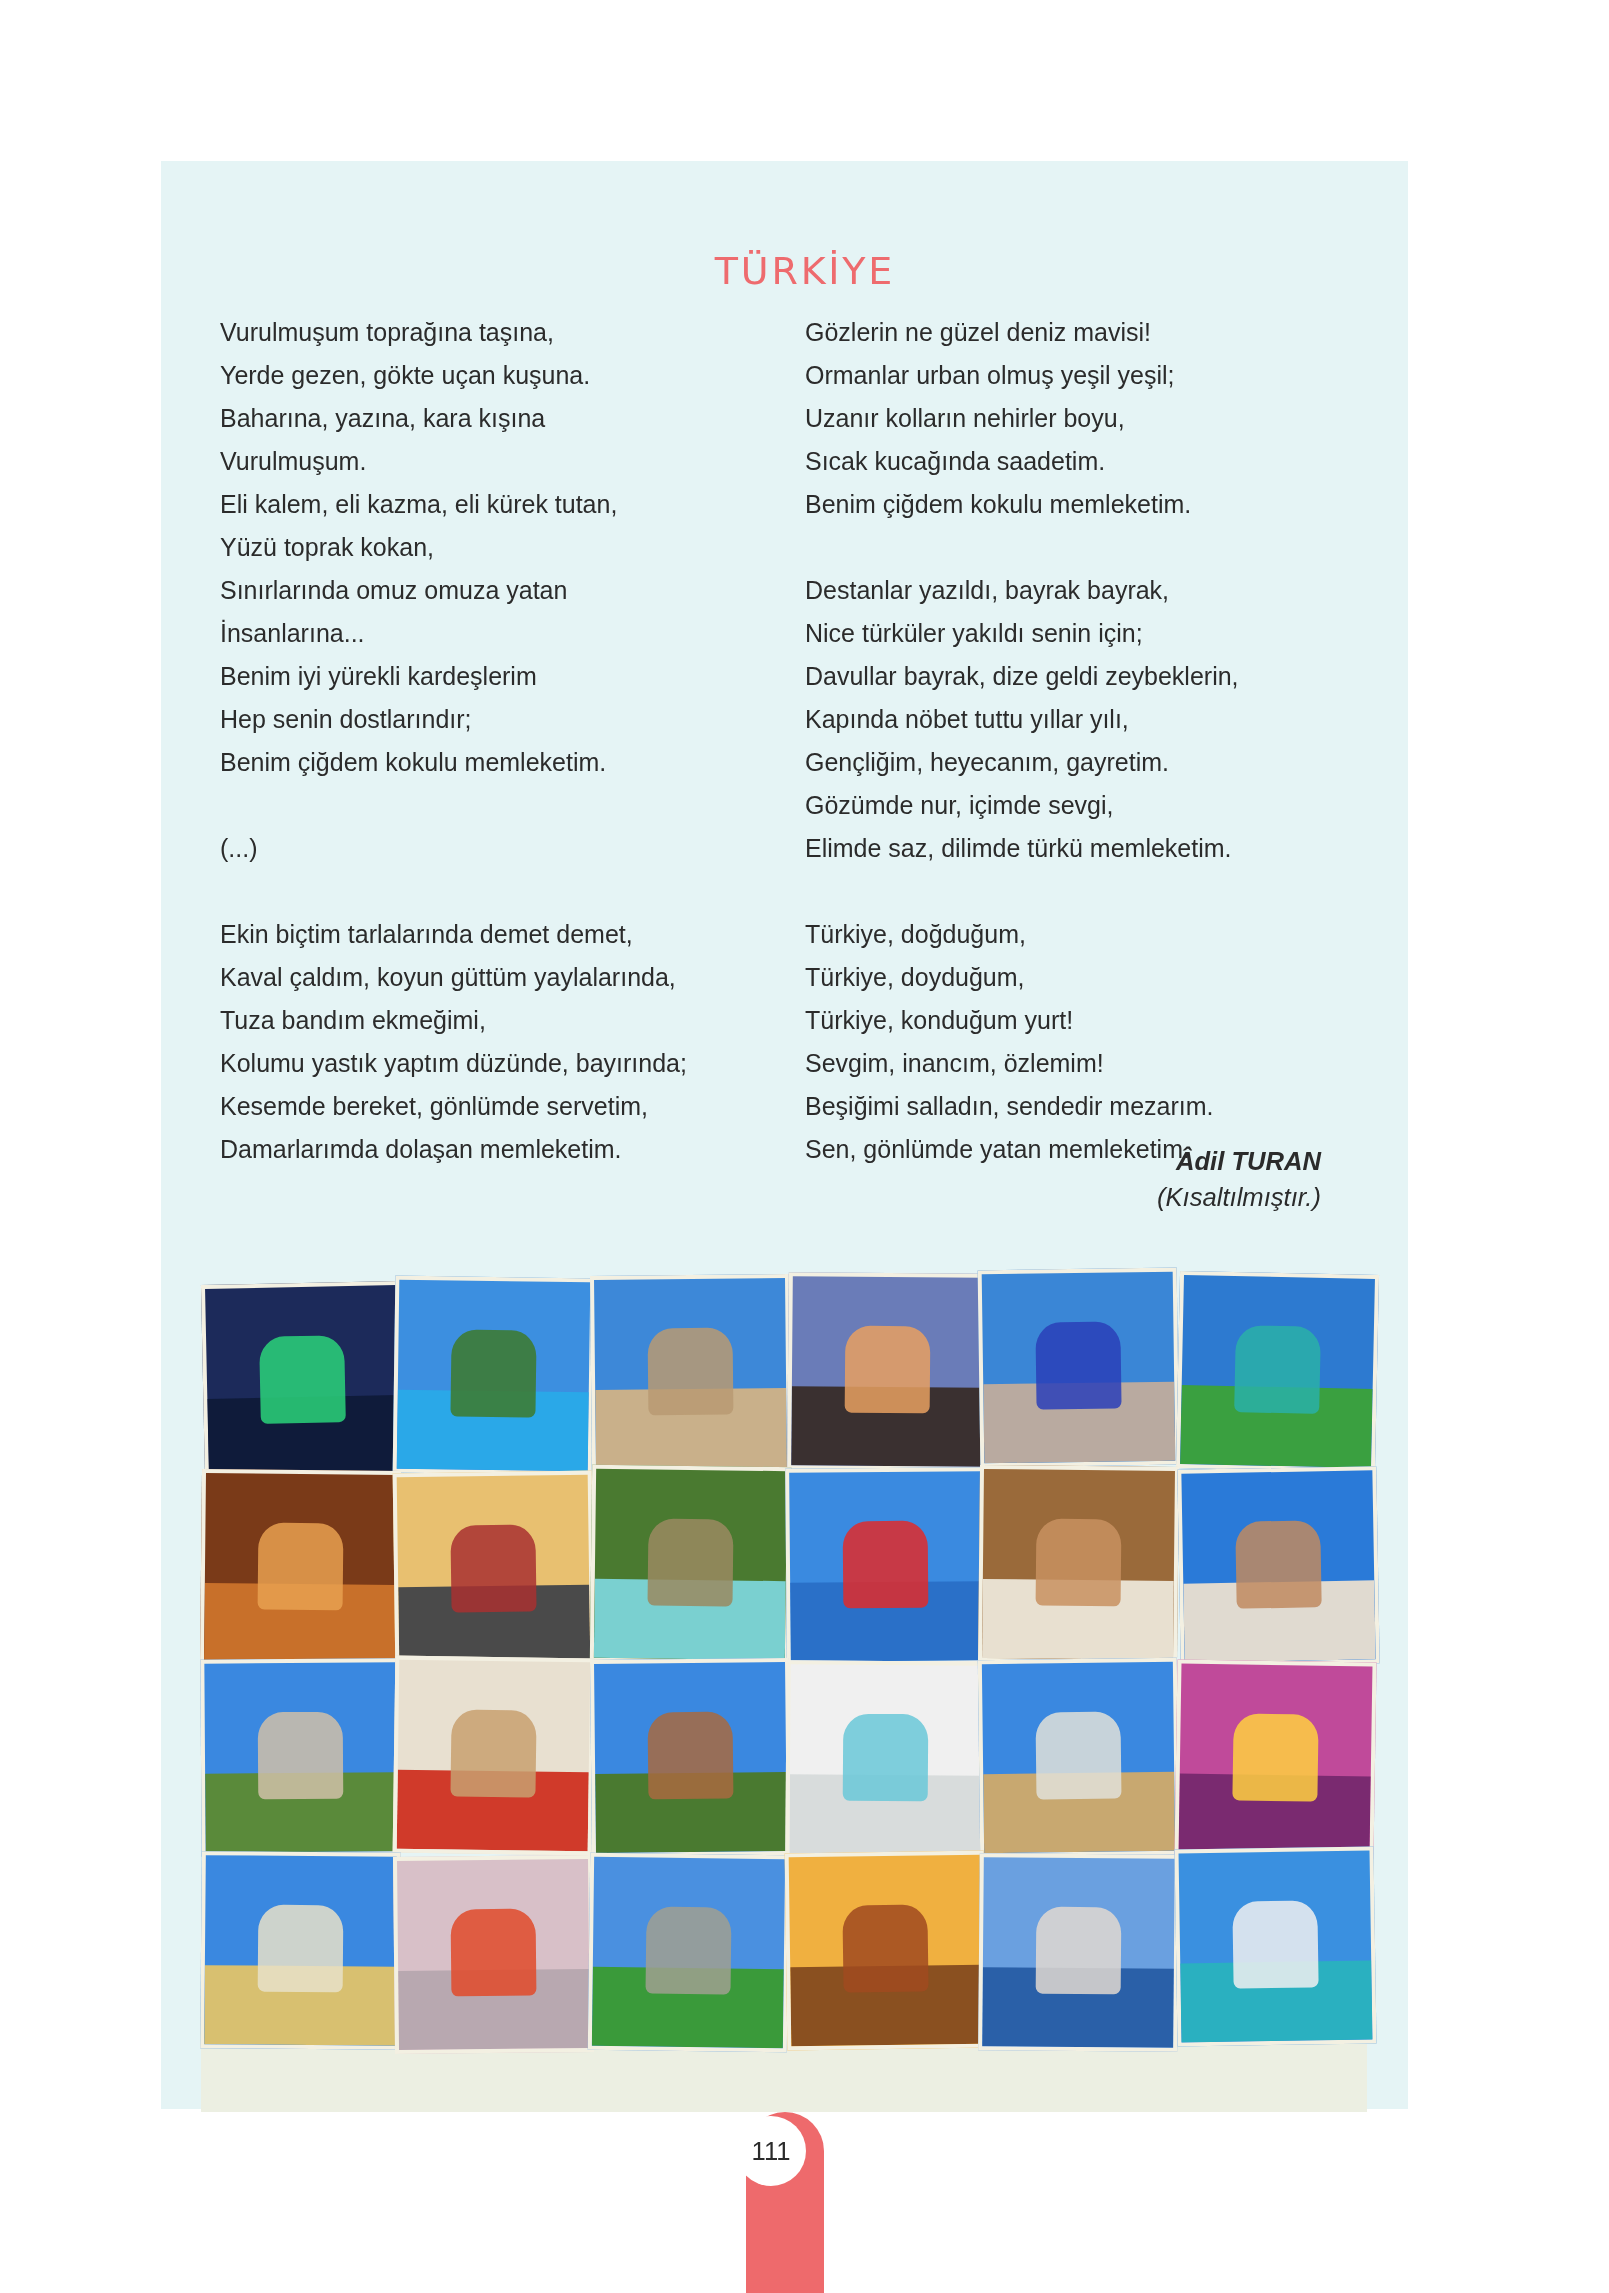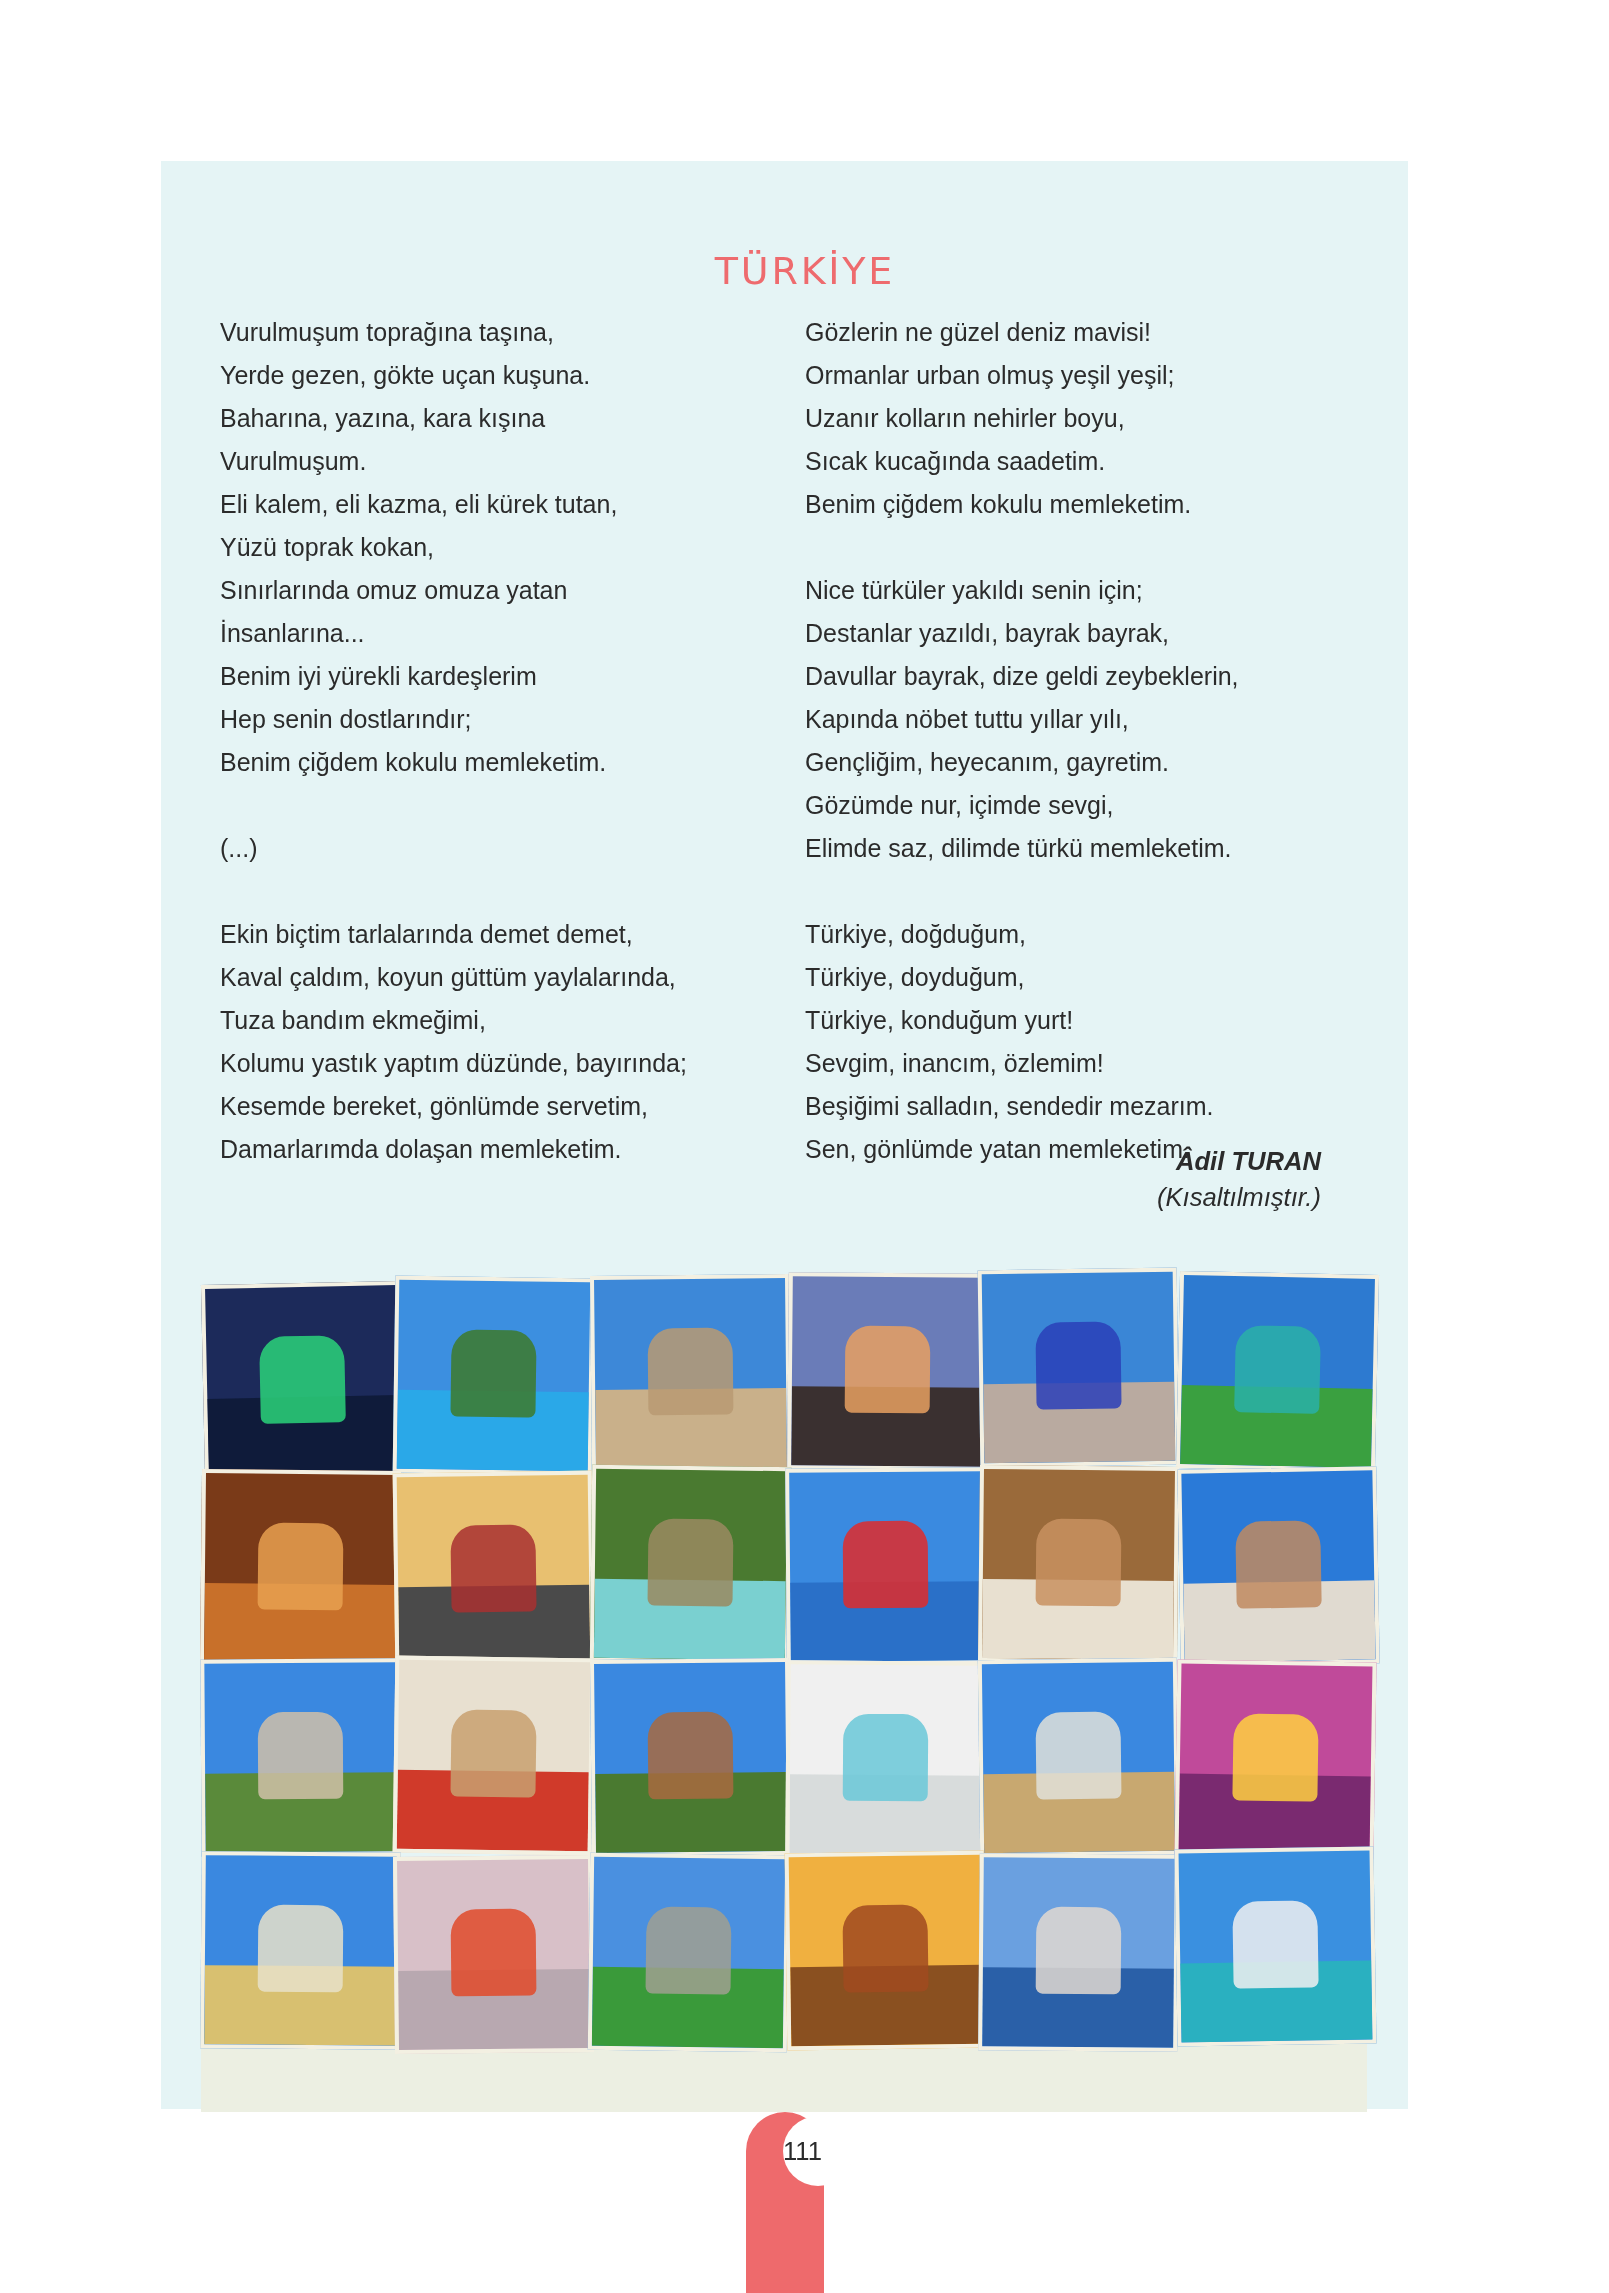--- a/index.html
+++ b/index.html
@@ -13,22 +13,22 @@
   .col.left { left:220px; }
   .col.right { left:805px; }
   .line { height:43px; white-space:nowrap; }
   .author { position:absolute; right:289px; top:1143px; text-align:right; font-size:25.6px; line-height:36px; font-style:italic; }
   .author .name { font-weight:bold; }
   .collage { position:absolute; left:199px; top:1273px; width:1173px; height:833px; }
   .strip { position:absolute; left:201px; top:2044px; width:1166px; height:68px; background:#ecefe2; }
   .photo { position:absolute; border:4.7px solid #f3f0e2; box-sizing:border-box; overflow:hidden; }
   .photo .sky, .photo .ground, .photo .feat { position:absolute; }
   .pagetab { position:absolute; left:746px; top:2112px; width:78px; height:182px; background:#ee6a6c; border-radius:39px 39px 0 0; }
-  .pagecircle { position:absolute; left:783px; top:2116px; width:70px; height:70px; border-radius:50%;
-                background:radial-gradient(circle, #ffffff 70%, #ffe3e3 100%); line-height:70px;
+  .pagecircle { position:absolute; left:736px; top:2116px; width:70px; height:70px; border-radius:50%;
+                background:radial-gradient(circle, #ffffff 70%, #ffe3e3 100%); text-align:center; line-height:70px;
                 font-size:25.6px; color:#2b2b2b; }
 </style>
 </head>
 <body>
 
 <div class="panel"></div>
 
 <h1 class="title">TÜRKİYE</h1>
 
 <div class="col left" id="leftCol">
@@ -53,22 +53,22 @@
     <div class="line">Kesemde bereket, gönlümde servetim,</div>
     <div class="line">Damarlarımda dolaşan memleketim.</div>
   </div>
 <div class="col right" id="rightCol">
     <div class="line">Gözlerin ne güzel deniz mavisi!</div>
     <div class="line">Ormanlar urban olmuş yeşil yeşil;</div>
     <div class="line">Uzanır kolların nehirler boyu,</div>
     <div class="line">Sıcak kucağında saadetim.</div>
     <div class="line">Benim çiğdem kokulu memleketim.</div>
     <div class="line"></div>
+    <div class="line">Destanlar yazıldı, bayrak bayrak,</div>
     <div class="line">Nice türküler yakıldı senin için;</div>
-    <div class="line">Destanlar yazıldı, bayrak bayrak,</div>
     <div class="line">Davullar bayrak, dize geldi zeybeklerin,</div>
     <div class="line">Kapında nöbet tuttu yıllar yılı,</div>
     <div class="line">Gençliğim, heyecanım, gayretim.</div>
     <div class="line">Gözümde nur, içimde sevgi,</div>
     <div class="line">Elimde saz, dilimde türkü memleketim.</div>
     <div class="line"></div>
     <div class="line">Türkiye, doğduğum,</div>
     <div class="line">Türkiye, doyduğum,</div>
     <div class="line">Türkiye, konduğum yurt!</div>
     <div class="line">Sevgim, inancım, özlemim!</div>

